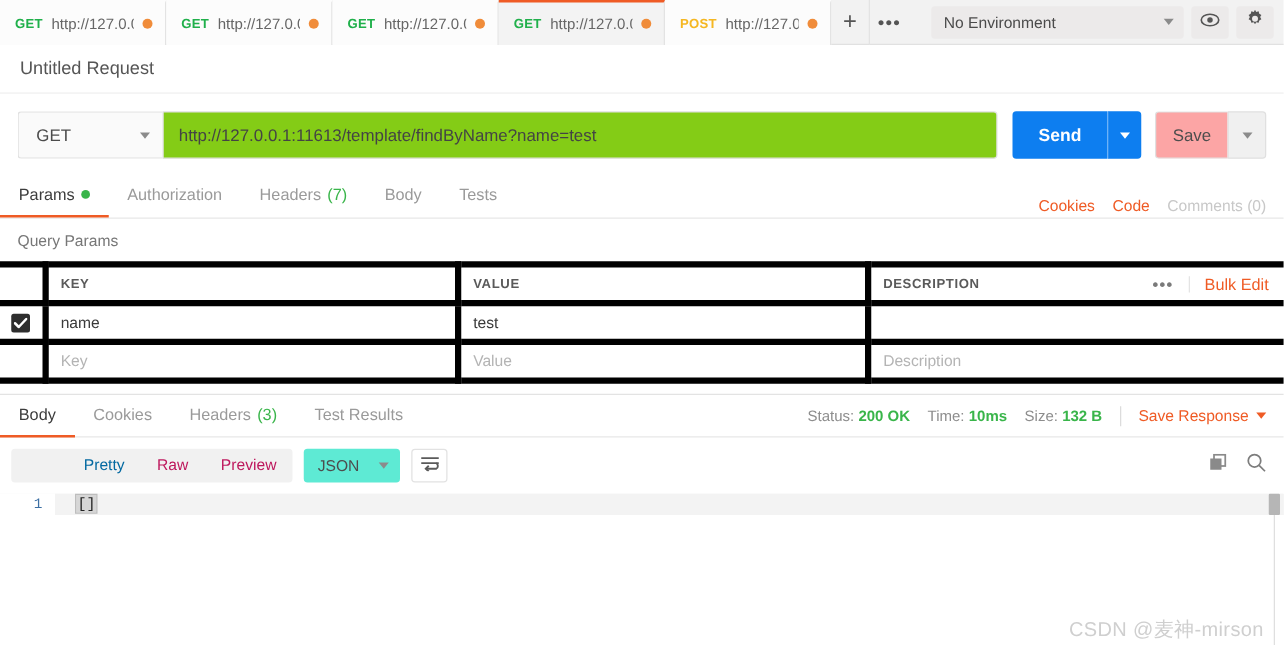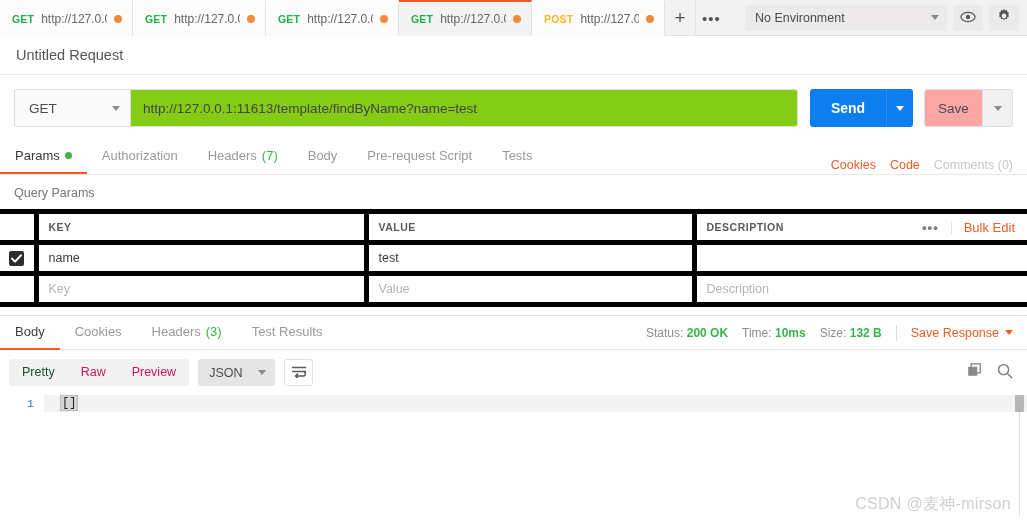--- a/index.html
+++ b/index.html
@@ -240,24 +240,24 @@
     padding: 9px 14px 9px 9px;
   }
   .seg {
     display: flex; align-items: center;
     background: #f1f1f1; border-radius: 3px; height: 27px;
   }
   .seg-item {
     padding: 0 13px; font-size: 12.5px; color: #be185d;
     line-height: 27px; cursor: pointer;
   }
-  .seg-item.active { color: #14532d; }
+  .seg-item.active { color: #0369a1; margin-left: 45px; }
   .fmt-select {
     display: flex; align-items: center; gap: 16px;
-    background: #e5e5e5; border-radius: 3px; height: 27px;
+    background: #5eead4; border-radius: 3px; height: 27px;
     padding: 0 9px 0 11px; font-size: 12.5px; color: #4d4d4d;
     cursor: pointer;
   }
   .wrap-btn {
     display: flex; align-items: center; justify-content: center;
     width: 29px; height: 27px; border: 1px solid #e2e2e2;
     border-radius: 3px; background: #fff; cursor: pointer;
   }
   .toolbar-right { margin-left: auto; display: flex; align-items: center; gap: 15px; }
 
@@ -396,23 +396,20 @@
     </div>
     <div class="rtab">
       <span>Authorization</span>
     </div>
     <div class="rtab">
       <span>Headers</span>
       <span class="count">(7)</span>
     </div>
     <div class="rtab">
       <span>Body</span>
-    </div>
-    <div class="rtab">
-      <span>Pre-request Script</span>
     </div>
     <div class="rtab">
       <span>Tests</span>
     </div>
   </div>
   <div class="rtabs-right">
     <span class="link-orange">Cookies</span>
     <span class="link-orange">Code</span>
     <span class="link-muted">Comments (0)</span>
   </div>

